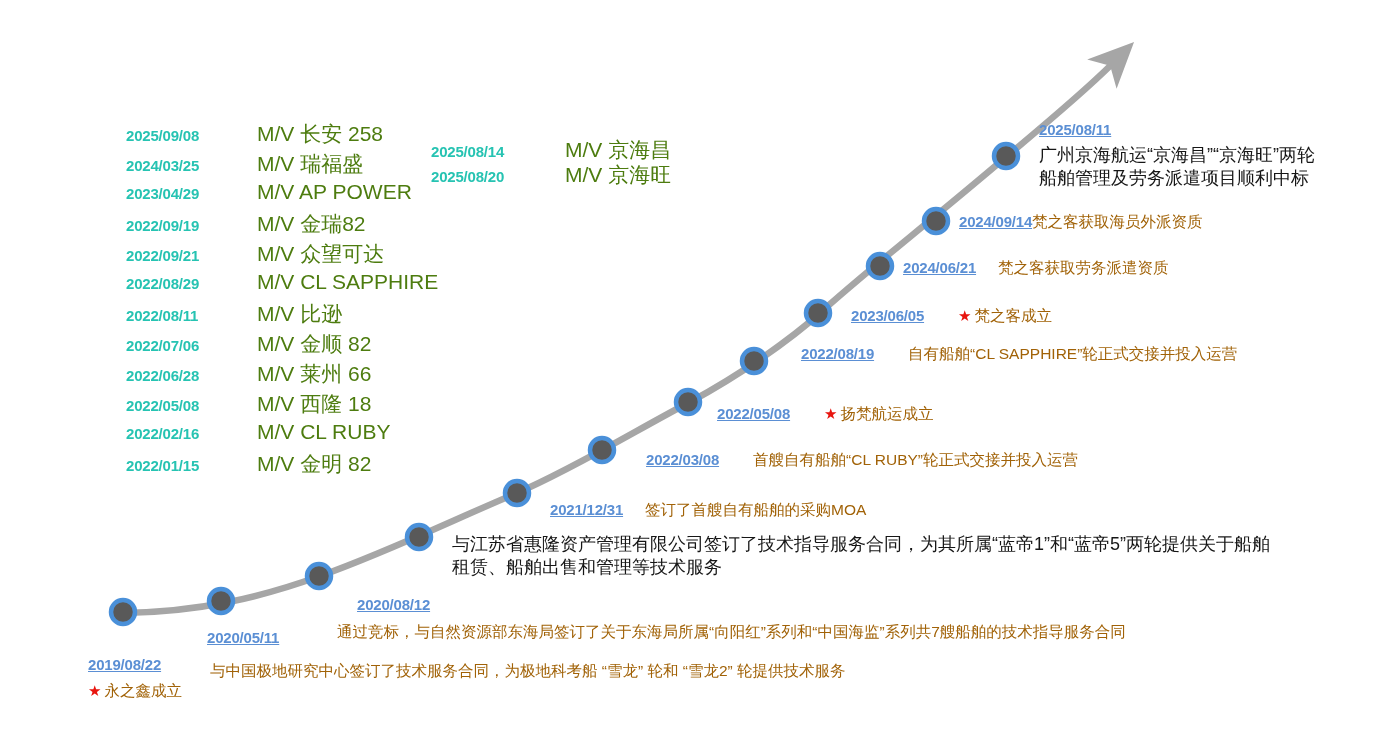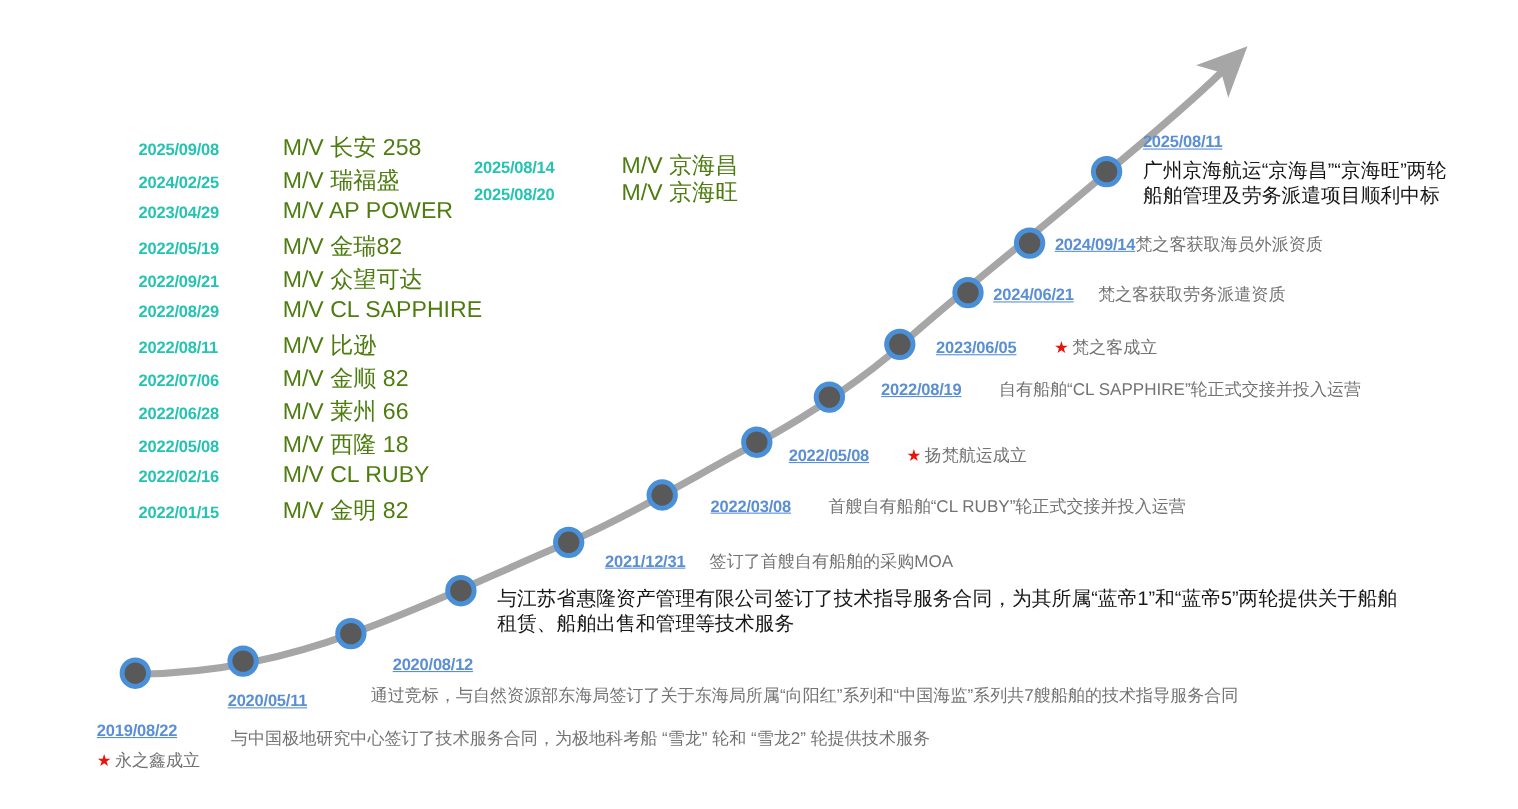--- a/index.html
+++ b/index.html
@@ -71,21 +71,21 @@
     font-size: 15px;
     letter-spacing: -0.2px;
     text-decoration: underline;
   }
   .ms-star {
     color: #e8150f;
     font-size: 15px;
     padding-right: 3px;
   }
   .ms-text {
-    color: #737373;
+    color: #a16207;
     font-size: 15.5px;
   }
   .ms-block .ms-text-line {
     color: #161616;
     font-size: 18px;
     display: block;
     line-height: 23px;
   }
   .gap-md { display: inline-block; width: 22px; }
   .gap-lg { display: inline-block; width: 34px; }
@@ -127,29 +127,29 @@
       <circle cx="1006" cy="156" r="12" fill="#595959" stroke="#4A90D9" stroke-width="4.5"></circle>
     </g>
   </svg>
 
   <div class="fleet-list">
     <div class="fleet-row">
       <span class="fleet-date">2025/09/08</span>
       <span class="fleet-name">M/V  长安 258</span>
     </div>
     <div class="fleet-row">
-      <span class="fleet-date">2024/02/25</span>
+      <span class="fleet-date">2024/03/25</span>
       <span class="fleet-name">M/V  瑞福盛</span>
     </div>
     <div class="fleet-row">
       <span class="fleet-date">2023/04/29</span>
       <span class="fleet-name">M/V  AP POWER</span>
     </div>
     <div class="fleet-row">
-      <span class="fleet-date">2022/05/19</span>
+      <span class="fleet-date">2022/09/19</span>
       <span class="fleet-name">M/V  金瑞82</span>
     </div>
     <div class="fleet-row">
       <span class="fleet-date">2022/09/21</span>
       <span class="fleet-name">M/V  众望可达</span>
     </div>
     <div class="fleet-row">
       <span class="fleet-date">2022/08/29</span>
       <span class="fleet-name">M/V CL SAPPHIRE</span>
     </div>

